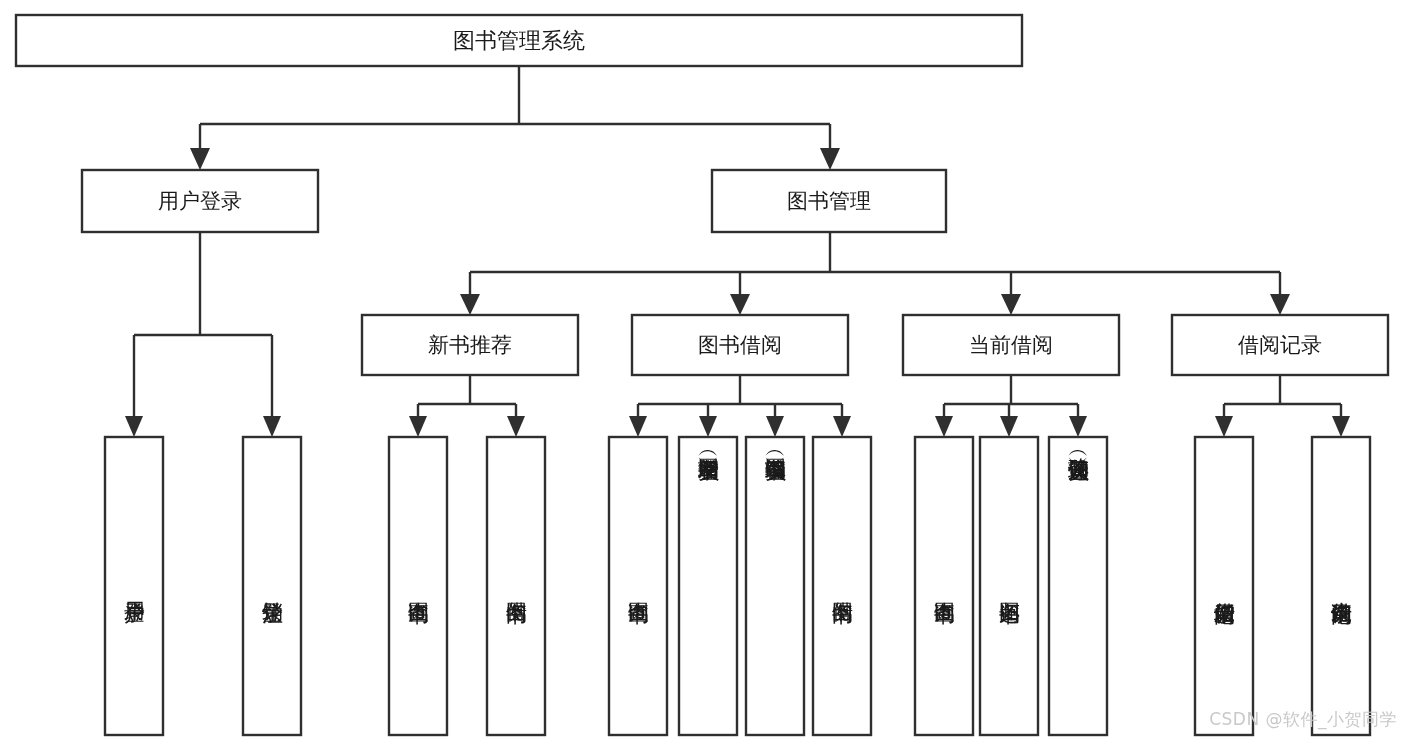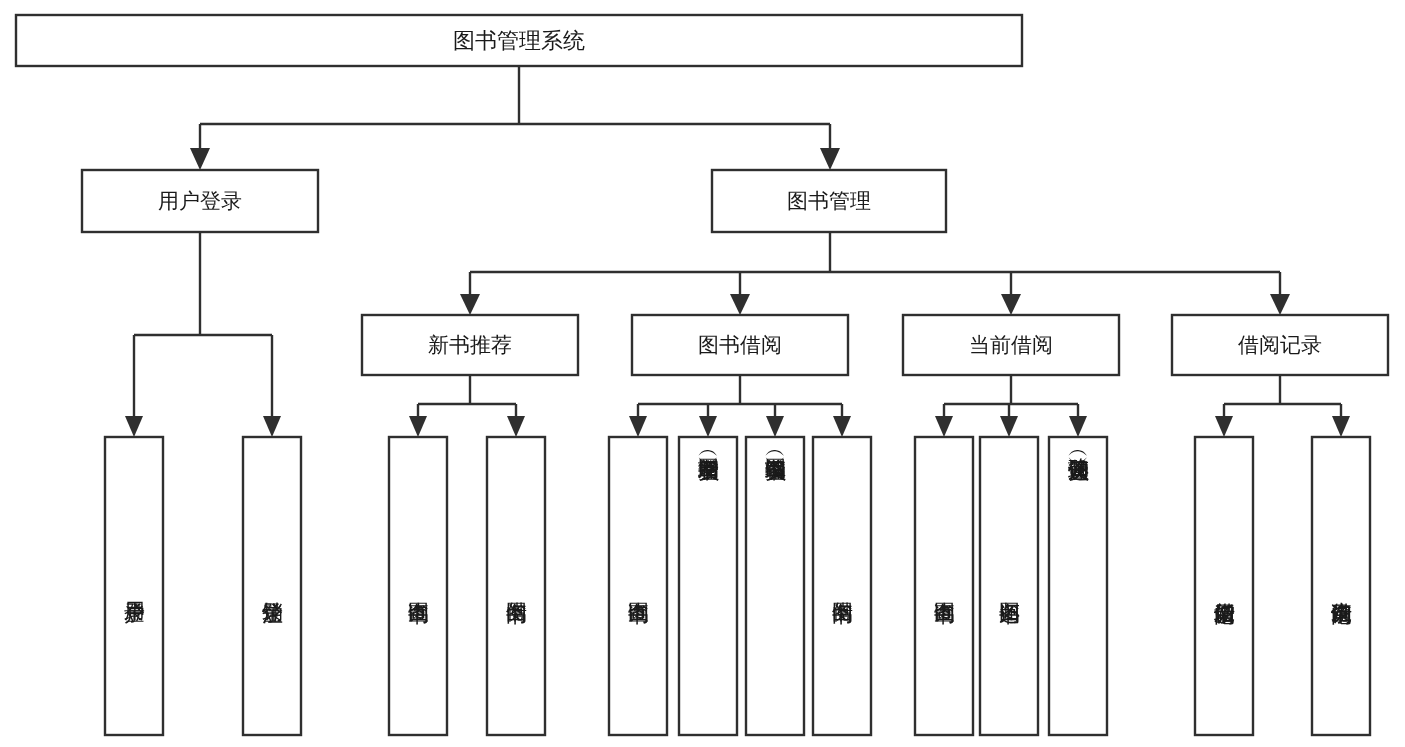--- a/index.html
+++ b/index.html
@@ -262,14 +262,15 @@
   </div>
 
   <div class="vlabel-wrap" style="left:1195px; top:437px; width:58px; height:298px;">
     <span class="vlabel-text">新增借阅记录</span>
   </div>
 
   <div class="vlabel-wrap" style="left:1312px; top:437px; width:58px; height:298px;">
     <span class="vlabel-text">查询借阅记录</span>
   </div>
 
+  <div class="watermark">CSDN @软件_小贺同学</div>
 
 </div>
 
 </body></html>

